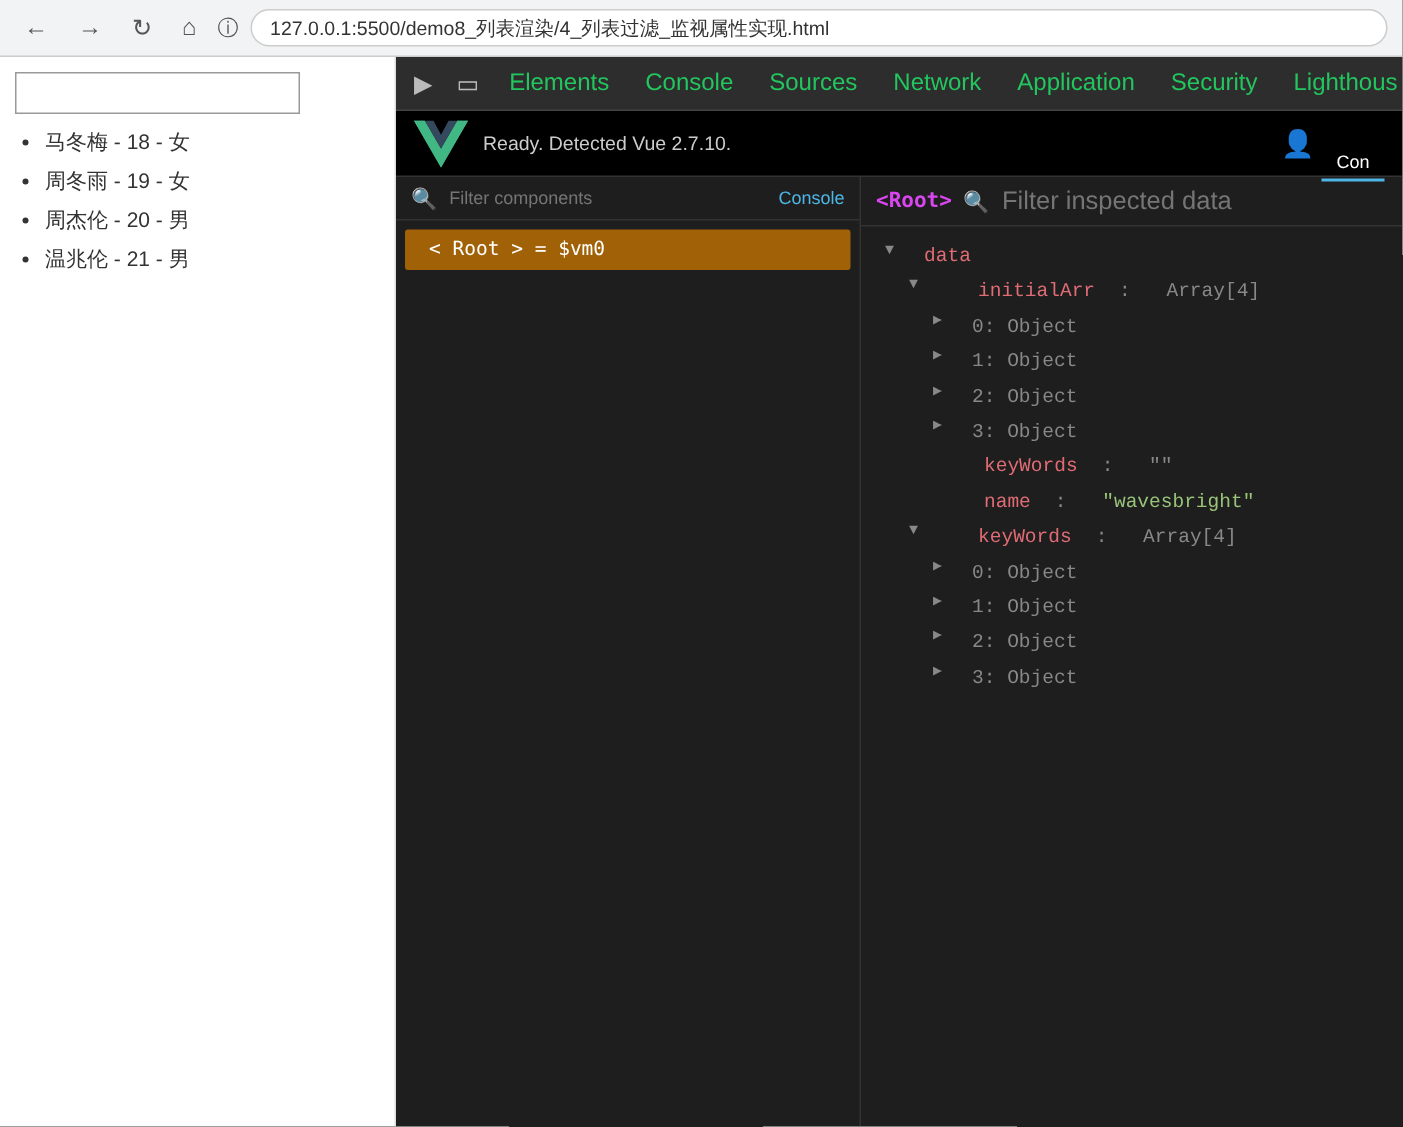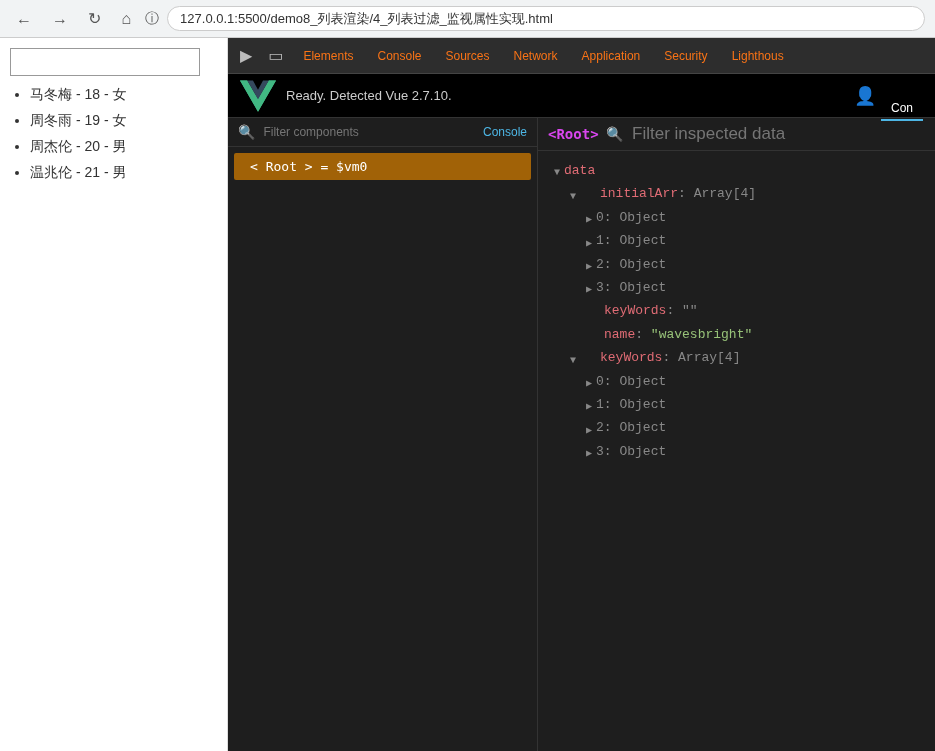--- a/index.html
+++ b/index.html
@@ -36,21 +36,21 @@
 
     
     .main-content {
       display: flex;
       flex: 1;
       overflow: hidden;
     }
 
     
     .web-page {
-      width: 228px;
+      width: 264px;
       flex-shrink: 0;
       background: #fff;
       border-right: 1px solid #ddd;
       padding: 10px;
     }
     .search-input {
       width: 190px;
       height: 28px;
       border: 1px solid #999;
       padding: 4px 6px;
@@ -82,22 +82,22 @@
     .devtools-tabs {
       background: #2d2d2d;
       display: flex;
       align-items: center;
       border-bottom: 1px solid #444;
       height: 36px;
       flex-shrink: 0;
       padding-left: 4px;
     }
     .devtools-tab-btn {
-      background: none; border: none; color: #f97316;
-      font-size: 12px; padding: 0 12px; height: 100%;
+      background: none; border: none; color: #22c55e;
+      font-size: 16px; padding: 0 12px; height: 100%;
       cursor: pointer; display: flex; align-items: center;
       position: relative;
     }
     .devtools-tab-btn.icons {
       font-size: 16px; padding: 0 8px; color: #bbb;
     }
 
     
     .vue-devtools-header {
       background: #000000;
@@ -199,22 +199,23 @@
       font-size: 13px;
       color: #ccc;
     }
     .data-key { color: #e06c75; }
     .data-key-pink { color: #e06c75; margin-left: 20px; }
     .data-type { color: #888; }
     .data-string { color: #98c379; }
     .data-empty-string { color: #888; }
     .tree-row {
       display: flex;
-      align-items: flex-end;
+      align-items: flex-start;
       line-height: 1.8;
+      gap: 16px;
     }
     .tree-arrow {
       color: #888; margin-right: 4px; cursor: pointer;
       font-size: 10px;
     }
     .tree-arrow.expanded::before { content: '▼'; }
     .tree-arrow.collapsed::before { content: '▶'; }
     .indent-1 { padding-left: 16px; }
     .indent-2 { padding-left: 32px; }
   </style>

